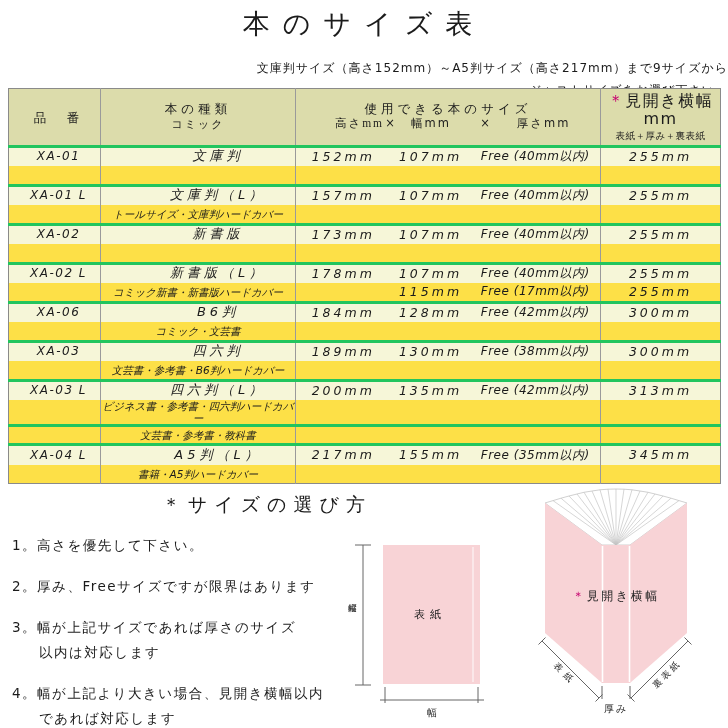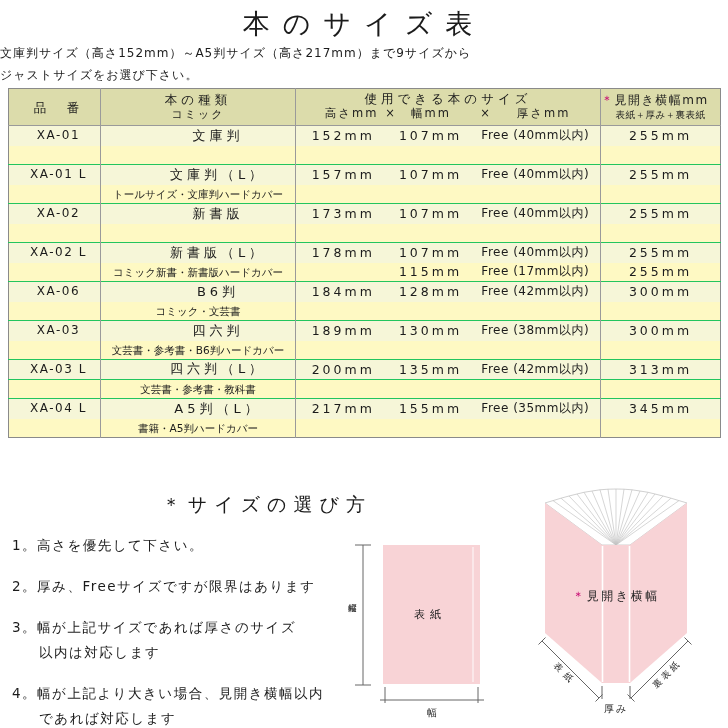--- a/index.html
+++ b/index.html
@@ -3,40 +3,40 @@
 <meta charset="utf-8">
 <style>
   html,body { margin:0; padding:0; background:#ffffff; }
   .page {
     position:relative; width:728px; height:728px; overflow:hidden;
     background:#ffffff; color:#1b1b1b;
     font-family:"DejaVu Sans", "Liberation Sans", sans-serif;
   }
   
   .title { text-align:center; padding-top:6px; font-size:27px; letter-spacing:13px; font-weight:500; }
-  .subtitle { text-align:left; font-size:12px; line-height:1.8; margin-top:1px; letter-spacing:1px; }
+  .subtitle { text-align:right; font-size:12px; line-height:1.8; margin-top:16px; letter-spacing:1px; }
   
   table.size-table {
     position:absolute; top:88px; left:8px; width:712px;
     border-collapse:collapse; table-layout:fixed;
     border:1px solid #8a8a8a;
   }
   .size-table td { padding:0; vertical-align:middle; line-height:1.15; }
   thead td { background:#dcdcab; }
   thead { border-bottom:1px solid #9a9a9a; }
-  tbody { border-top:1px solid #22c55e; }
+  tbody { border-top:3px solid #22c55e;font-style:italic; }
   .hd-line1 { font-size:12.5px; letter-spacing:4px; text-align:center; padding:3px 0 1px; }
   .hd-line2 { font-size:11px; letter-spacing:2px; text-align:center; padding:1px 0 3px; }
   .hd-sizes { position:relative; height:18px; }
   .hd-sz { position:absolute; top:0; font-size:11.5px; letter-spacing:2px; text-align:center; }
-  .hd-spread1 { font-size:12px; letter-spacing:1.5px; text-align:left; padding:3px 0 1px; }
+  .hd-spread1 { font-size:16px; letter-spacing:1.5px; text-align:center; padding:3px 0 1px; }
   .hd-spread2 { font-size:9.5px; letter-spacing:0.5px; text-align:center; padding:1px 0 3px; }
   .accent { color:#c6006f; }
   tr.band { background:#f6f6d8; height:20px; }
-  tr.sub  { background:#fef9c3; height:19px;margin-top:28px; }
+  tr.sub  { background:#fde047; height:19px;margin-top:28px; }
   td.c-code { border-right:1px solid #9a9a9a; text-align:center; font-size:12px; letter-spacing:1.5px;padding-left:8px; }
   td.c-type { border-right:1px solid #9a9a9a; text-align:center; }
   tr.band td.c-type { font-size:13px; letter-spacing:4px;padding-left:40px; }
   tr.sub  td.c-type { font-size:10.5px; letter-spacing:0; }
   td.c-h, td.c-w { text-align:center; font-size:12.5px; letter-spacing:3px; }
   td.c-t { border-right:1px solid #9a9a9a; text-align:center; font-size:12px; letter-spacing:0.5px; }
   td.c-s { text-align:center; font-size:12.5px; letter-spacing:3px; }
   
   .guide { position:absolute; left:12px; top:492px; width:360px; }
   .guide-heading { font-size:19px; letter-spacing:7px; font-weight:500;text-align:right; }
@@ -75,21 +75,21 @@
         <td class="c-code">
           <div class="hd-line1">品　番</div>
         </td>
         <td class="c-type">
           <div class="hd-line1">本の種類</div>
           <div class="hd-line2">コミック</div>
         </td>
         <td class="c-t" colspan="3">
           <div class="hd-line1">使用できる本のサイズ</div>
           <div class="hd-sizes">
-            <span class="hd-sz" style="left:8px;width:95px;">高さmm</span>
+            <span class="hd-sz" style="left:16px;width:95px;font-family:Liberation Serif, serif;">高さmm</span>
             <span class="hd-sz" style="left:88px;width:14px;">×</span>
             <span class="hd-sz" style="left:95px;width:80px;">幅mm</span>
             <span class="hd-sz" style="left:183px;width:14px;">×</span>
             <span class="hd-sz" style="left:190px;width:115px;">厚さmm</span>
           </div>
         </td>
         <td>
           <div class="hd-spread1"><span class="accent">＊</span><span>見開き横幅mm</span></div>
           <div class="hd-spread2">表紙＋厚み＋裏表紙</div>
         </td>
@@ -205,20 +205,28 @@
         </tr>
     </tbody>
     <tbody>
       <tr class="band">
           <td class="c-code">XA-03 L</td>
           <td class="c-type">四六判（L）</td>
           <td class="c-h">200mm</td>
           <td class="c-w">135mm</td>
           <td class="c-t">Free (42mm以内)</td>
           <td class="c-s">313mm</td>
+        </tr>
+      <tr class="sub">
+          <td class="c-code"></td>
+          <td class="c-type">ビジネス書・参考書・四六判ハードカバー</td>
+          <td class="c-h"></td>
+          <td class="c-w"></td>
+          <td class="c-t"></td>
+          <td class="c-s"></td>
         </tr>
     </tbody>
     <tbody>
       <tr class="sub">
           <td class="c-code"></td>
           <td class="c-type">文芸書・参考書・教科書</td>
           <td class="c-h"></td>
           <td class="c-w"></td>
           <td class="c-t"></td>
           <td class="c-s"></td>

